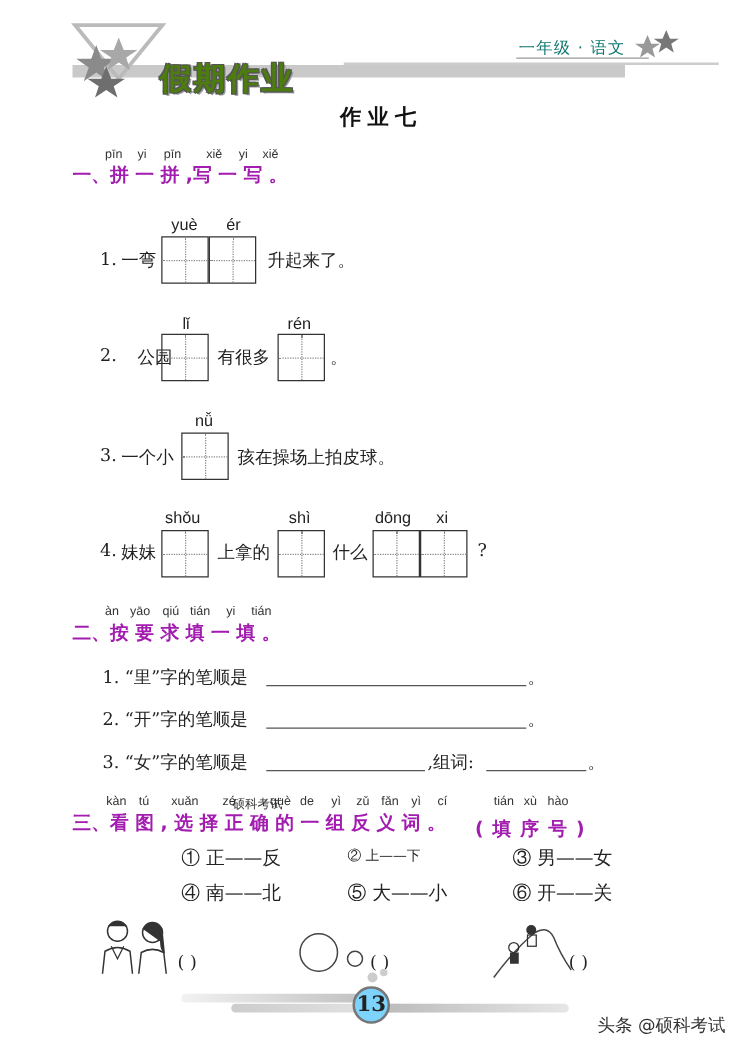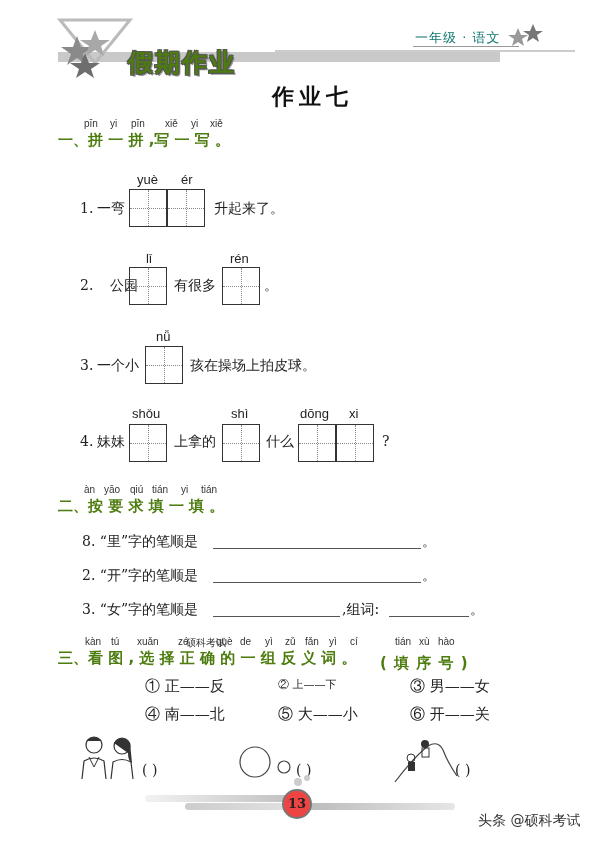--- a/index.html
+++ b/index.html
@@ -6,35 +6,35 @@
   body{width:600px;height:843px;position:relative;overflow:hidden;font-family:"DejaVu Serif","Liberation Serif",serif;color:#222;}
   .abs{position:absolute;}
   
   .hdr-band{left:58px;top:52px;width:442px;height:10px;background:#c9c9c9;}
   .hdr-line2{left:275px;top:50px;width:300px;height:2px;background:#ccc;}
   .hdr-title{left:128px;top:22px;font-family:"DejaVu Sans",sans-serif;font-size:25px;font-weight:bold;color:#4d7c0f;letter-spacing:2px;
      text-shadow:-1px -1px 0 #555,1px -1px 0 #555,-1px 1px 0 #555,1px 1px 0 #555,2px 2px 0 #999;margin-top:24px;}
   .hdr-grade{left:415px;top:29px;font-family:"DejaVu Sans",sans-serif;font-size:13px;color:#0f766e;letter-spacing:1px;}
   .hdr-grade-line{left:413px;top:46px;width:106px;height:1px;background:#999;}
   
-  .hw-title{left:272px;top:82px;font-size:22px;font-weight:bold;letter-spacing:5px;color:#111;font-family:"DejaVu Sans",sans-serif;}
-  .sec-title{font-family:"DejaVu Sans",sans-serif;font-size:15px;font-weight:bold;color:#4d7c0f;white-space:nowrap;}
+  .hw-title{left:272px;top:82px;font-size:17px;font-weight:bold;letter-spacing:5px;color:#111;font-family:"DejaVu Sans",sans-serif;}
+  .sec-title{font-family:"DejaVu Sans",sans-serif;font-size:15px;font-weight:bold;color:#a21caf;white-space:nowrap;}
   .py{font-family:"Liberation Sans",sans-serif;font-size:10px;color:#333;white-space:nowrap;}
   .py-big{font-family:"Liberation Sans",sans-serif;font-size:13px;color:#222;white-space:nowrap;text-align:center;}
   .txt{font-family:"DejaVu Serif",serif;font-size:14px;color:#222;white-space:nowrap;}
   
   .box{position:absolute;width:38px;height:38px;border:1.5px solid #333;box-sizing:border-box;}
   .box::before{content:"";position:absolute;left:50%;top:0;bottom:0;border-left:1px dotted #888;}
   .box::after{content:"";position:absolute;top:50%;left:0;right:0;border-top:1px dotted #888;}
   .uline{position:absolute;height:1px;background:#555;}
   .footer-bar1{left:145px;top:795px;width:165px;height:7px;border-radius:4px;background:linear-gradient(90deg,#f2f2f2,#bbb);}
   .footer-bar2{left:185px;top:803px;width:170px;height:7px;border-radius:4px;background:linear-gradient(90deg,#ccc,#eee);}
   .footer-bar3{left:305px;top:803px;width:150px;height:7px;border-radius:4px;background:linear-gradient(90deg,#bbb,#e6e6e6);}
-  .page-num{left:282px;top:789px;width:30px;height:30px;border-radius:50%;border:2px solid #777;background:#ef4444;box-sizing:border-box;
-     font-family:"DejaVu Serif",serif;font-weight:bold;font-size:13px;text-align:center;line-height:26px;color:#222;}
+  .page-num{left:282px;top:789px;width:30px;height:30px;border-radius:50%;border:2px solid #777;background:#7dd3fc;box-sizing:border-box;
+     font-family:"DejaVu Serif",serif;font-weight:bold;font-size:17px;text-align:center;line-height:26px;color:#222;}
   .bub1{left:294px;top:778px;width:8px;height:8px;border-radius:50%;background:#ccc;}
   .bub2{left:304px;top:775px;width:6px;height:6px;border-radius:50%;background:#ccc;}
   .watermark{left:478px;top:812px;font-family:"DejaVu Sans",sans-serif;font-size:14px;color:#333;}
 </style>
 </head>
 <body>
 
 <div class="abs hdr-band"></div>
 <div class="abs hdr-line2"></div>
 <svg class="abs" style="left:55px;top:18px" width="80" height="60">
@@ -99,21 +99,21 @@
 <div class="abs txt" style="left:382px;top:433px">?</div>
 
 <div class="abs py" style="left:84px;top:484px">àn</div>
 <div class="abs py" style="left:104px;top:484px">yāo</div>
 <div class="abs py" style="left:130px;top:484px">qiú</div>
 <div class="abs py" style="left:152px;top:484px">tián</div>
 <div class="abs py" style="left:181px;top:484px">yi</div>
 <div class="abs py" style="left:201px;top:484px">tián</div>
 <div class="abs sec-title" style="left:58px;top:497px">二、按 要 求 填 一 填 。</div>
 
-<div class="abs txt" style="left:82px;top:533px">8. “里”字的笔顺是</div>
+<div class="abs txt" style="left:82px;top:533px">1. “里”字的笔顺是</div>
 <div class="uline" style="left:213px;top:548px;width:208px"></div>
 <div class="abs txt" style="left:422px;top:533px">。</div>
 
 <div class="abs txt" style="left:82px;top:567px">2. “开”字的笔顺是</div>
 <div class="uline" style="left:213px;top:582px;width:208px"></div>
 <div class="abs txt" style="left:422px;top:567px">。</div>
 
 <div class="abs txt" style="left:82px;top:601px">3. “女”字的笔顺是</div>
 <div class="uline" style="left:213px;top:616px;width:127px"></div>
 <div class="abs txt" style="left:342px;top:601px">,组词:</div>

